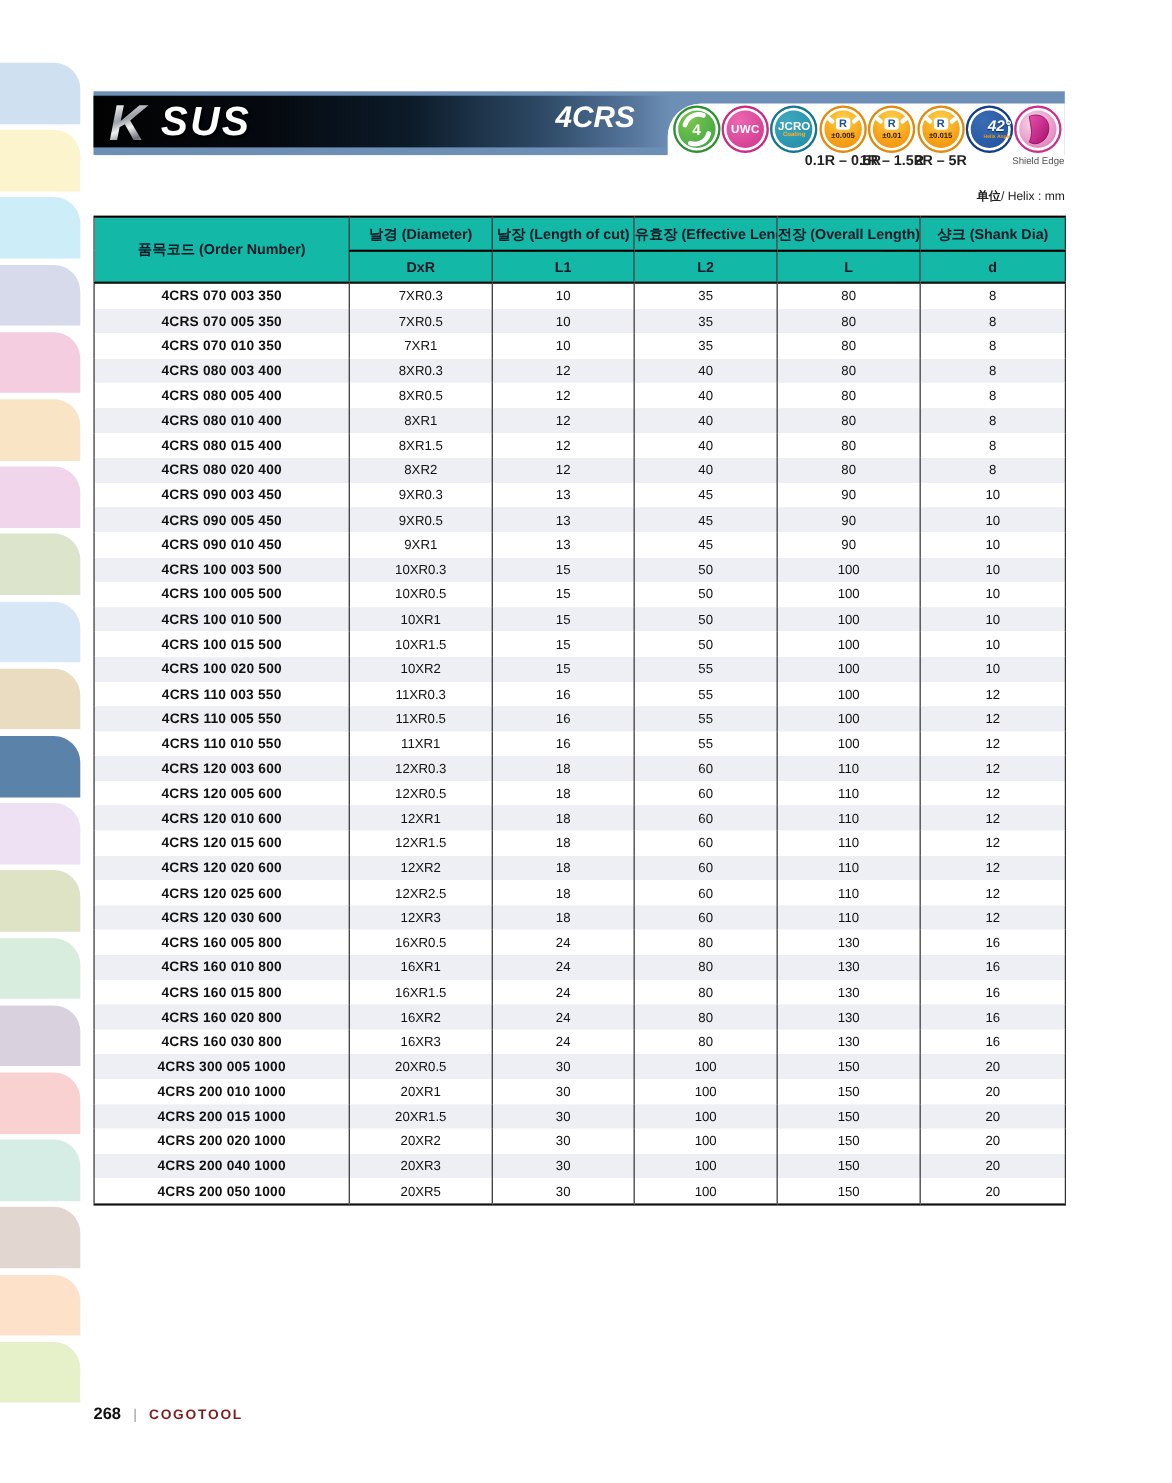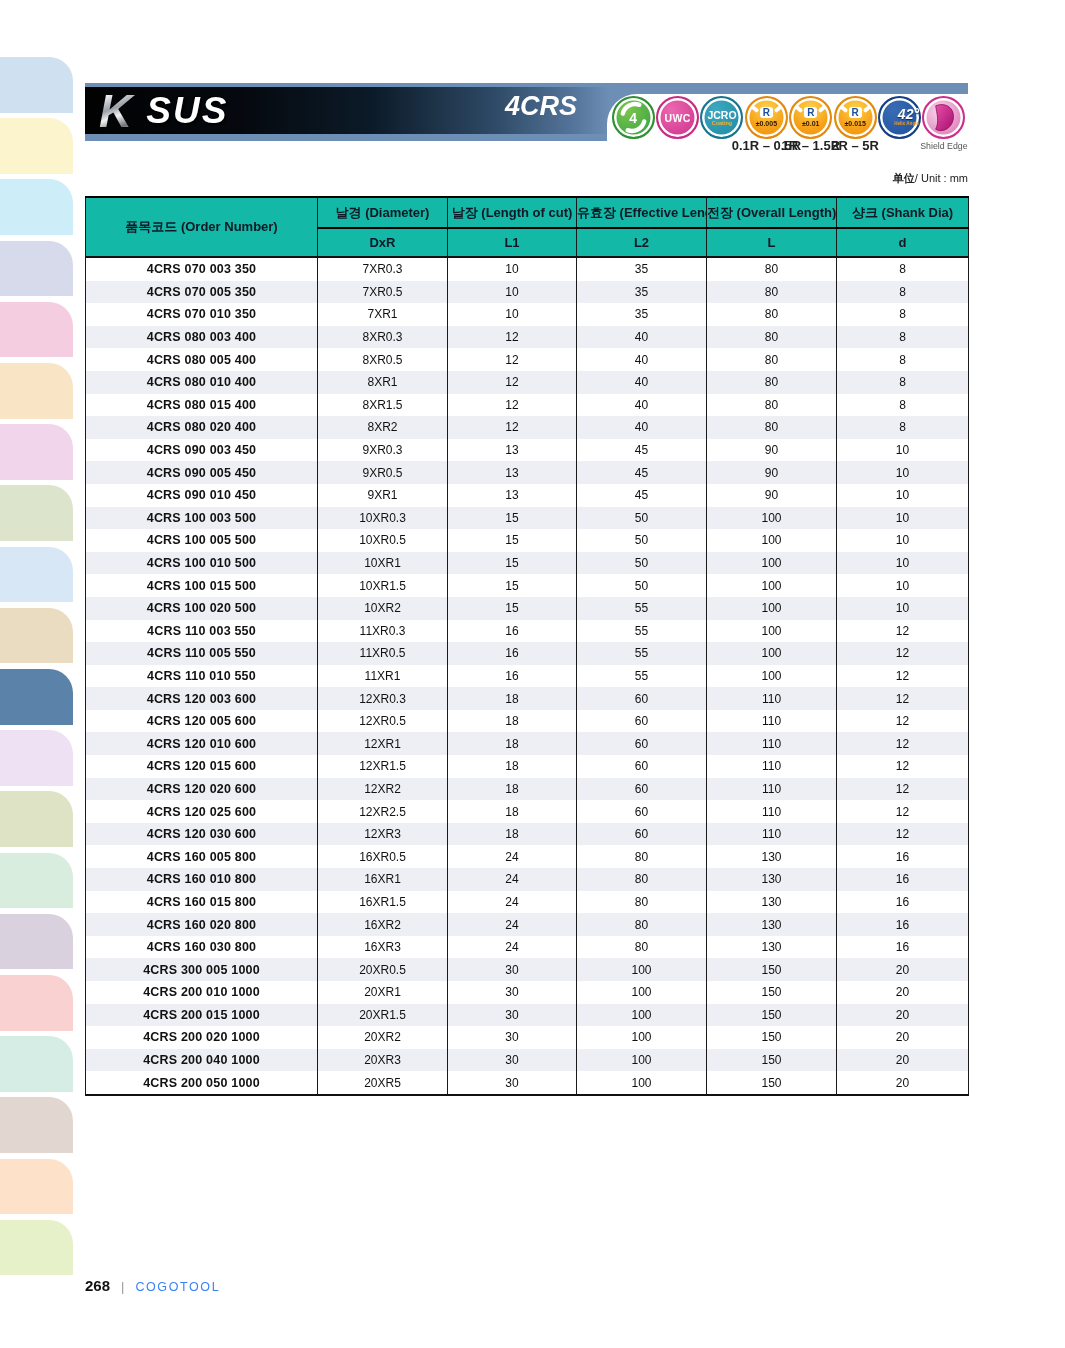--- a/index.html
+++ b/index.html
@@ -68,21 +68,21 @@
   .spec-table thead th.order-h{border-bottom:2px solid #111;}
   .spec-table tbody td{height:22.6px;font-size:12px;color:#111;}
   .spec-table tbody td:first-child{font-weight:700;font-size:12.5px;letter-spacing:.2px;}
   .spec-table tbody tr:nth-child(even){background:#edeff4;}
   .spec-table tbody tr:last-child td{border-bottom:2px solid #111;}
 
   
   .footer{position:absolute;left:85px;top:1277px;display:flex;align-items:baseline;}
   .page-num{font-size:15px;font-weight:700;color:#111;}
   .foot-sep{font-size:13px;color:#999;margin:0 11px;}
-  .brand{font-size:12.5px;font-weight:400;color:#3b82f6;letter-spacing:1.6px;}
+  .brand{font-size:12.5px;font-weight:700;color:#7f1d1d;letter-spacing:1.6px;}
 </style>
 </head>
 <body>
 
 <div class="page">
 
   <div>
       <div class="side-tab" style="top: 57px; background: rgb(207, 224, 240);"></div>
       <div class="side-tab" style="top: 118.2px; background: rgb(251, 244, 205);"></div>
       <div class="side-tab" style="top: 179.4px; background: rgb(205, 237, 248);"></div>
@@ -186,21 +186,21 @@
             <path d="M12 8 C22 4 32 10 30 22 C28 32 18 36 12 32 C16 24 13 16 12 8 Z" fill="url(#shgrad)" stroke="#8f0a5c" stroke-width="0.8"></path>
           </svg>
         </div>
         <div class="badge-caption soft">Shield Edge</div>
       </div>
 
     </div>
   </div>
 
   <div class="unit-note">
-    <b>单位</b><span>/ Unit : mm</span>
+    <b>单位</b><span>/ Helix : mm</span>
   </div>
 
   <table class="spec-table">
     <colgroup>
       <col style="width:232px">
         <col style="width:130px">
         <col style="width:129px">
       <col style="width:130px">
         <col style="width:130px">
         <col style="width:132px">

